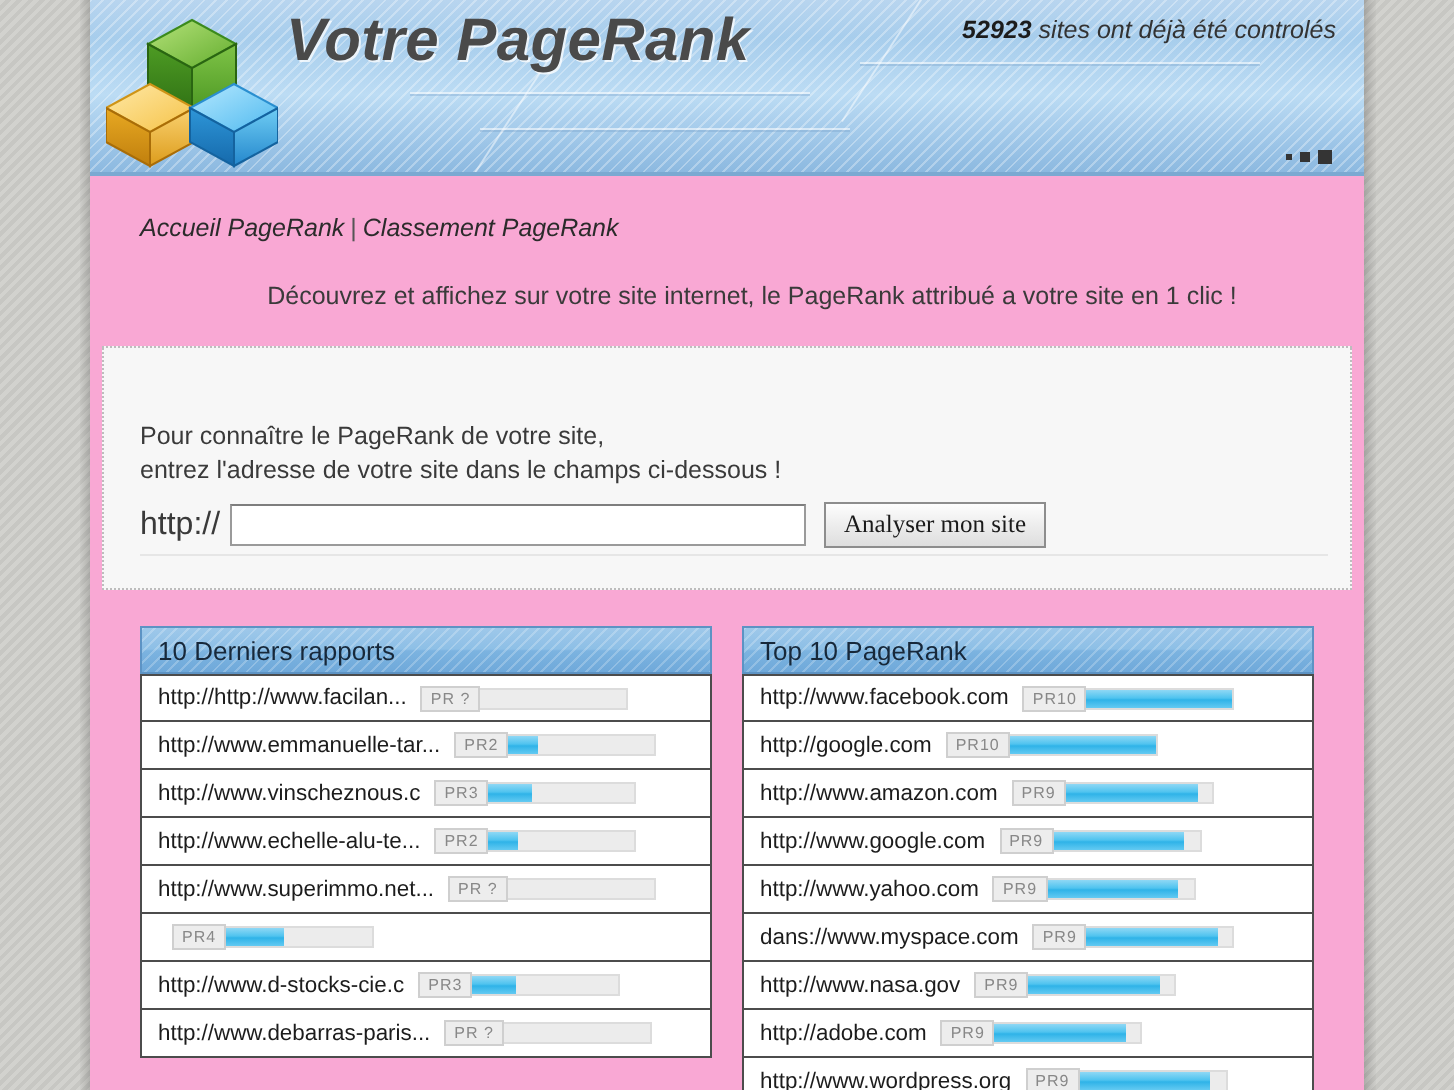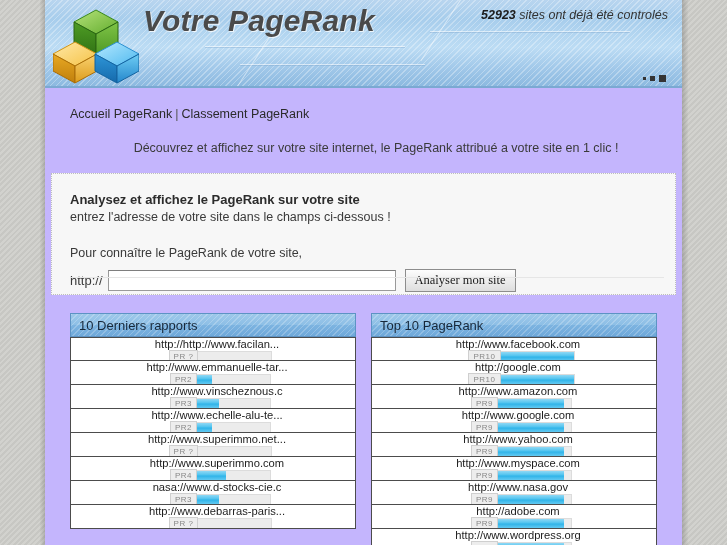--- a/index.html
+++ b/index.html
@@ -15,21 +15,21 @@
       135deg,
       #d2d2ce 0px, #d2d2ce 2px,
       #c7c7c3 2px, #c7c7c3 4px);
   }
 
   
   #page {
     position: absolute;
     left: 45px; top: 0;
     width: 637px; height: 545px;
-    background: #c4b5fd;
+    background: #f9a8d4;
     box-shadow: 0 0 0 0 transparent;
   }
   #page::before {
     content: "";
     position: absolute; left: -5px; top: 0; width: 5px; height: 100%;
     background: linear-gradient(to right, rgba(0,0,0,0.02), rgba(0,0,0,0.16));
   }
   #page::after {
     content: "";
     position: absolute; right: -6px; top: 0; width: 6px; height: 100%;
@@ -104,21 +104,21 @@
   .brand .sq.s1 { width: 3px; height: 3px; margin-bottom: 0px; }
   .brand .sq.s2 { width: 5px; height: 5px; }
   .brand .sq.s3 { width: 7px; height: 7px; margin-right: 2px; }
 
   
   #nav {
     margin: 19px 0 0 25px;
     font-size: 12.5px;
     color: #2b2b2b;
   }
-  #nav a { color: #2b2b2b; text-decoration: none; }
+  #nav a { color: #2b2b2b; text-decoration: none; font-style: italic; }
   #nav .sep { margin: 0 3px; color: #555; }
 
   #intro {
     margin: 20px 0 0 25px;
     font-size: 12.5px;
     color: #3a3a3a;
     text-align: center;
   }
 
   
@@ -140,21 +140,21 @@
     font-size: 12.5px;
     color: #3a3a3a;
     margin-top: 3px;
   }
   .analyze-line.first { margin-top: 22px; }
   #form-row {
     display: flex; align-items: center;
     margin-top: 9px;
   }
   #form-row .proto {
-    font-size: 13px; color: #3a3a3a; margin-right: 5px;
+    font-size: 16px; color: #3a3a3a; margin-right: 5px;
   }
   #url-input {
     width: 288px; height: 21px;
     border: 1px solid #9a9a9a;
     border-top-color: #7e7e7e;
     background: #fff;
     font-family: "Liberation Sans", sans-serif;
     font-size: 12px;
     padding: 1px 3px;
     outline: none;
@@ -199,21 +199,20 @@
     color: #17283a;
   }
   .row {
     height: 24px;
     border: 1px solid #4c4c4c;
     border-top: none;
     background: #fff;
     display: flex; align-items: center;
     padding-left: 8px;
     overflow: hidden;
-    flex-direction: column;
   }
   .row:first-of-type { border-top: 1px solid #4c4c4c; }
   .row .url {
     font-size: 11.2px;
     color: #1c1c1c;
     white-space: nowrap;
   }
   .pr {
     display: flex; align-items: center;
     margin-left: 7px;
@@ -322,23 +321,22 @@
     </div>
   </div>
 
   <div id="nav">
     <a href="#">Accueil PageRank</a><span class="sep">|</span><a href="#">Classement PageRank</a>
   </div>
 
   <div id="intro">Découvrez et affichez sur votre site internet, le PageRank attribué a votre site en 1 clic !</div>
 
   <div id="analyze-box">
-    <div id="analyze-title">Analysez et affichez le PageRank sur votre site</div>
+    <div class="analyze-line first">Pour connaître le PageRank de votre site,</div>
     <div class="analyze-line">entrez l'adresse de votre site dans le champs ci-dessous !</div>
-    <div class="analyze-line first">Pour connaître le PageRank de votre site,</div>
     <div id="form-row">
       <span class="proto">http://</span>
       <input id="url-input" type="text" placeholder="" style="">
       <button id="submit-btn">Analyser mon site</button>
     </div>
     <div id="box-rule"></div>
   </div>
 
   <div id="tables">
 
@@ -384,30 +382,29 @@
           <div class="row">
             <span class="url">http://www.superimmo.net...</span>
             <span class="pr">
               <span class="pr-badge">PR ?</span>
               <span class="pr-bar">
                 <span class="pr-fill" style="width: 0%;"></span>
               </span>
             </span>
           </div>
           <div class="row">
-            <span class="url">http://www.superimmo.com</span>
             <span class="pr">
               <span class="pr-badge">PR4</span>
               <span class="pr-bar">
                 <span class="pr-fill" style="width: 40%;"></span>
               </span>
             </span>
           </div>
           <div class="row">
-            <span class="url">nasa://www.d-stocks-cie.c</span>
+            <span class="url">http://www.d-stocks-cie.c</span>
             <span class="pr">
               <span class="pr-badge">PR3</span>
               <span class="pr-bar">
                 <span class="pr-fill" style="width: 30%;"></span>
               </span>
             </span>
           </div>
           <div class="row">
             <span class="url">http://www.debarras-paris...</span>
             <span class="pr">
@@ -462,21 +459,21 @@
           <div class="row">
             <span class="url">http://www.yahoo.com</span>
             <span class="pr">
               <span class="pr-badge">PR9</span>
               <span class="pr-bar">
                 <span class="pr-fill" style="width: 90%;"></span>
               </span>
             </span>
           </div>
           <div class="row">
-            <span class="url">http://www.myspace.com</span>
+            <span class="url">dans://www.myspace.com</span>
             <span class="pr">
               <span class="pr-badge">PR9</span>
               <span class="pr-bar">
                 <span class="pr-fill" style="width: 90%;"></span>
               </span>
             </span>
           </div>
           <div class="row">
             <span class="url">http://www.nasa.gov</span>
             <span class="pr">

